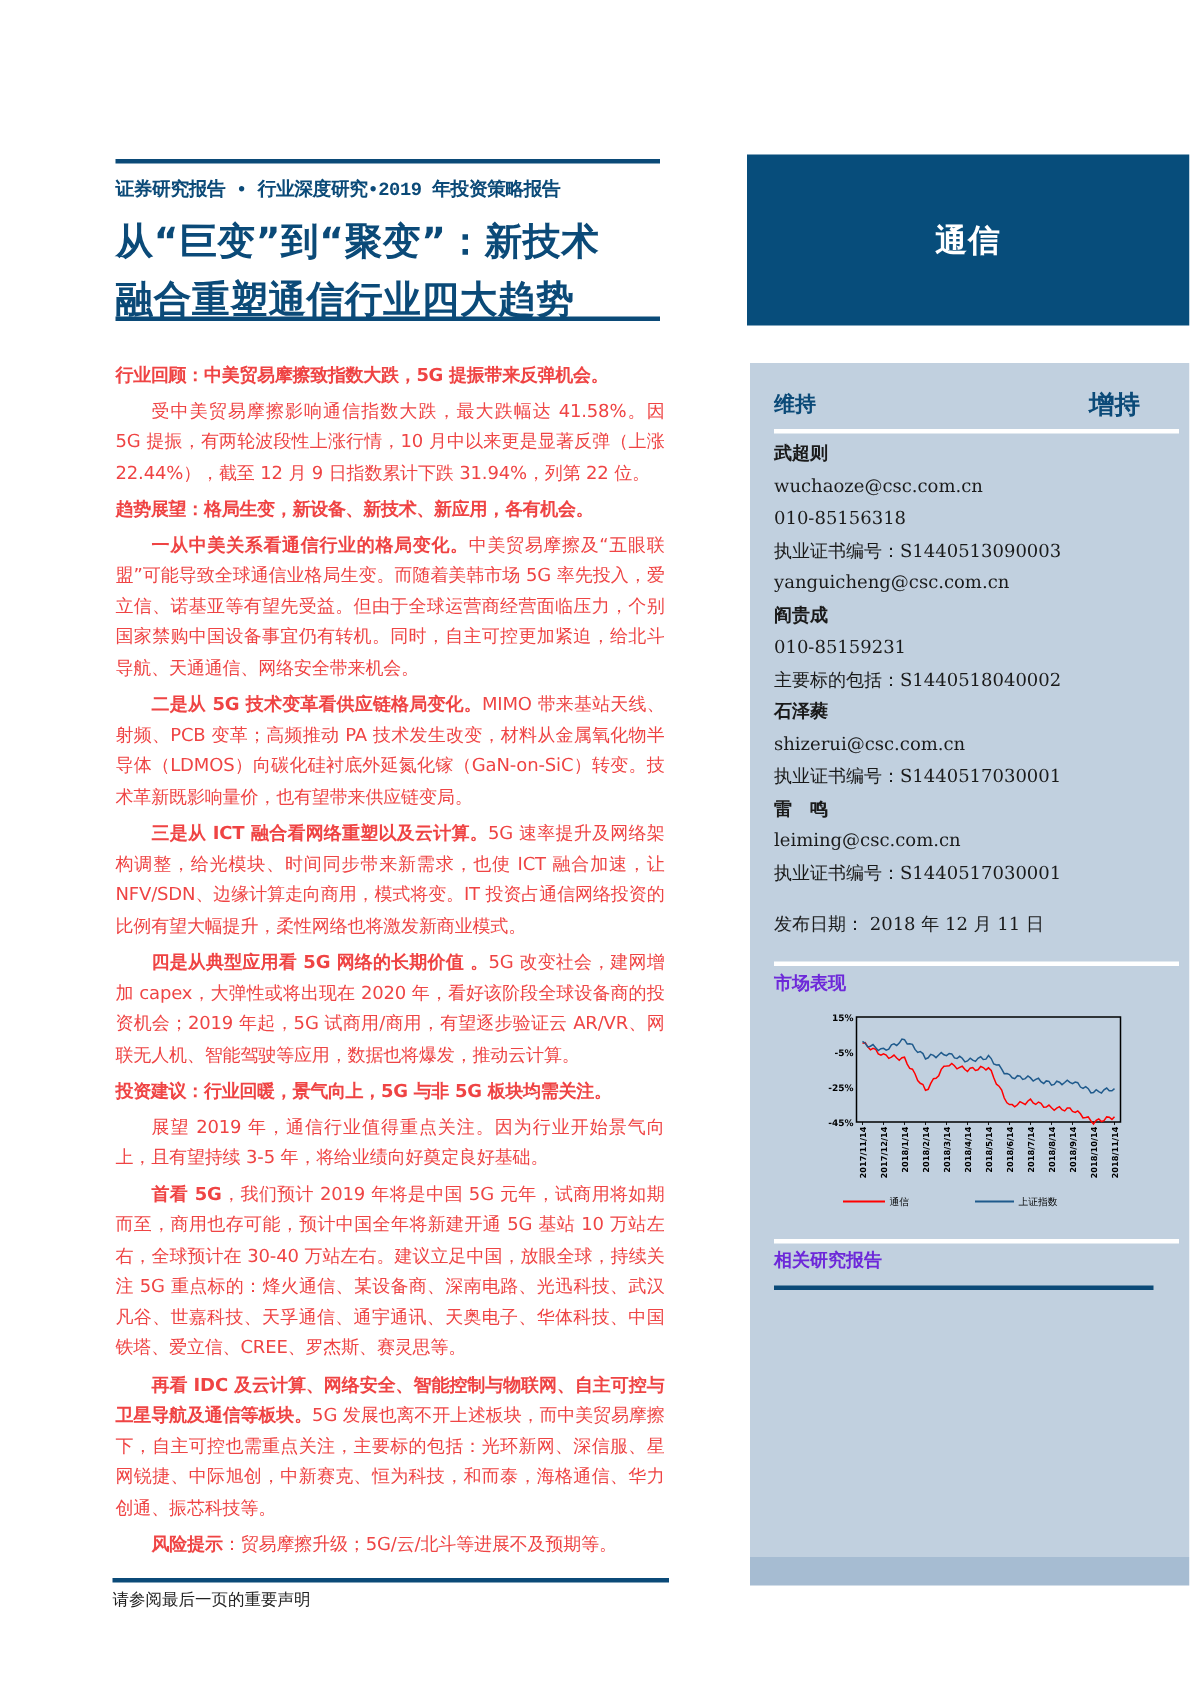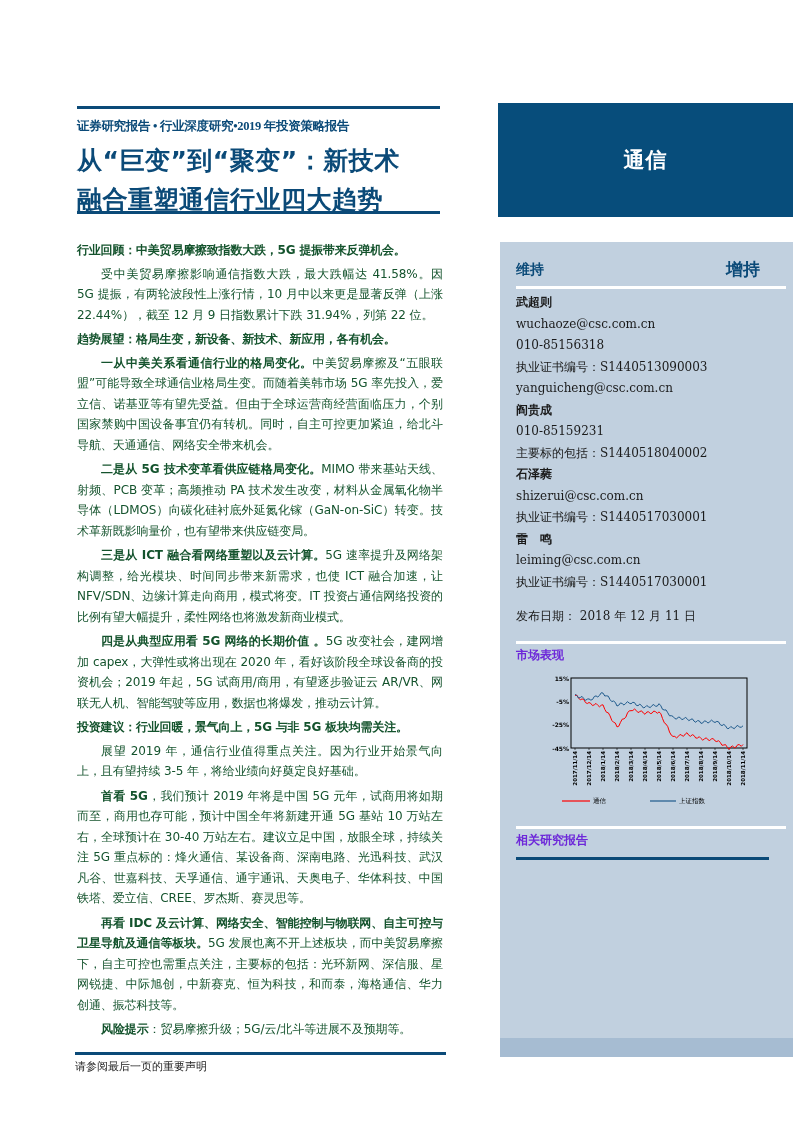--- a/index.html
+++ b/index.html
@@ -1,24 +1,24 @@
 <!DOCTYPE html>
 <html><head>
 <meta charset="utf-8">
 <style>
   * { box-sizing: border-box; margin: 0; padding: 0; }
   html, body { width: 793px; height: 1122px; background: #ffffff; overflow: hidden; }
   body { position: relative; font-family: "DejaVu Serif", "Liberation Serif", serif; color: #1a1a1a; }
 
   .rule-top { position: absolute; left: 77px; top: 106px; width: 363px; height: 3px; background: #0b4a78; }
-  .subtitle { position: absolute; left: 77px; top: 118px; font-family: Liberation Serif, serif; font-size: 12.5px; font-weight: bold; color: #0b4a78; white-space: nowrap; letter-spacing: -0.3px; }
+  .subtitle { position: absolute; left: 77px; top: 118px; font-family: Liberation Mono, monospace; font-size: 12.5px; font-weight: bold; color: #0b4a78; white-space: nowrap; letter-spacing: -0.3px; }
   .title { position: absolute; left: 77px; top: 141px; width: 375px; font-family: "DejaVu Sans", sans-serif; font-weight: bold; font-size: 25px; line-height: 39px; color: #0b4a78; letter-spacing: 0.5px; }
   .rule-title { position: absolute; left: 77px; top: 211px; width: 363px; height: 3px; background: #0b4a78; }
 
-  .body { position: absolute; left: 77px; top: 240px; width: 366px; font-family: "DejaVu Sans", sans-serif; font-size: 12px; line-height: 20.5px; color: #14532d; }
+  .body { position: absolute; left: 77px; top: 240px; width: 366px; font-family: "DejaVu Sans", sans-serif; font-size: 12px; line-height: 20.5px; color: #ef4444; }
   .body p { text-align: justify; }
   .body .h { font-weight: bold; margin-top: 4px; margin-bottom: 3px; letter-spacing: -0.2px; }
   .body .h:first-child { margin-top: 0; }
   .body .para { text-indent: 24px; margin-bottom: 4px; letter-spacing: -0.1px; }
   .body b { font-weight: bold; }
 
   .rule-foot { position: absolute; left: 75px; top: 1052px; width: 371px; height: 3px; background: #0b4a78; }
   .footer { position: absolute; left: 75px; top: 1059px; font-size: 11px; color: #222; }
 
   

